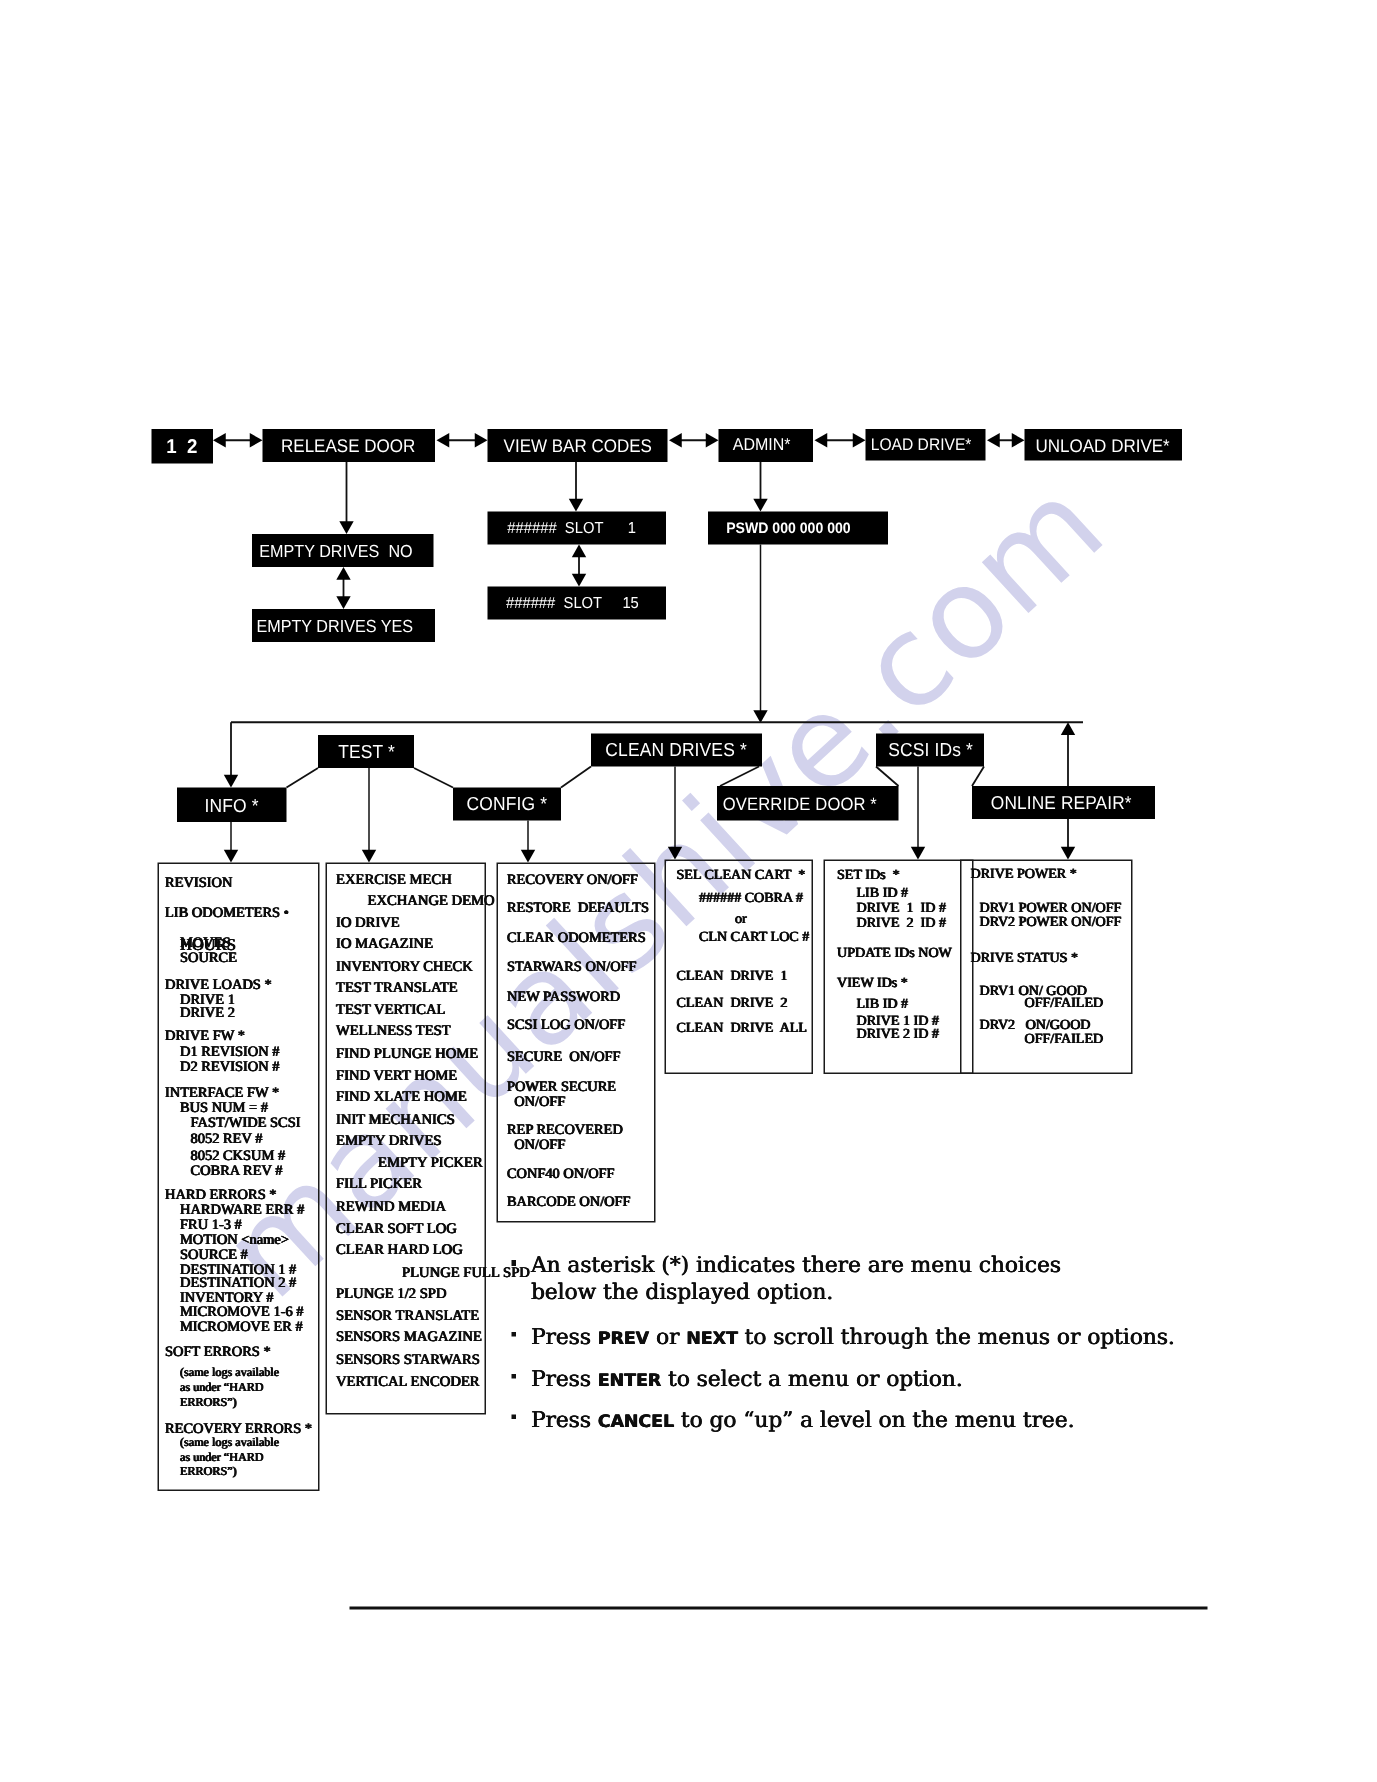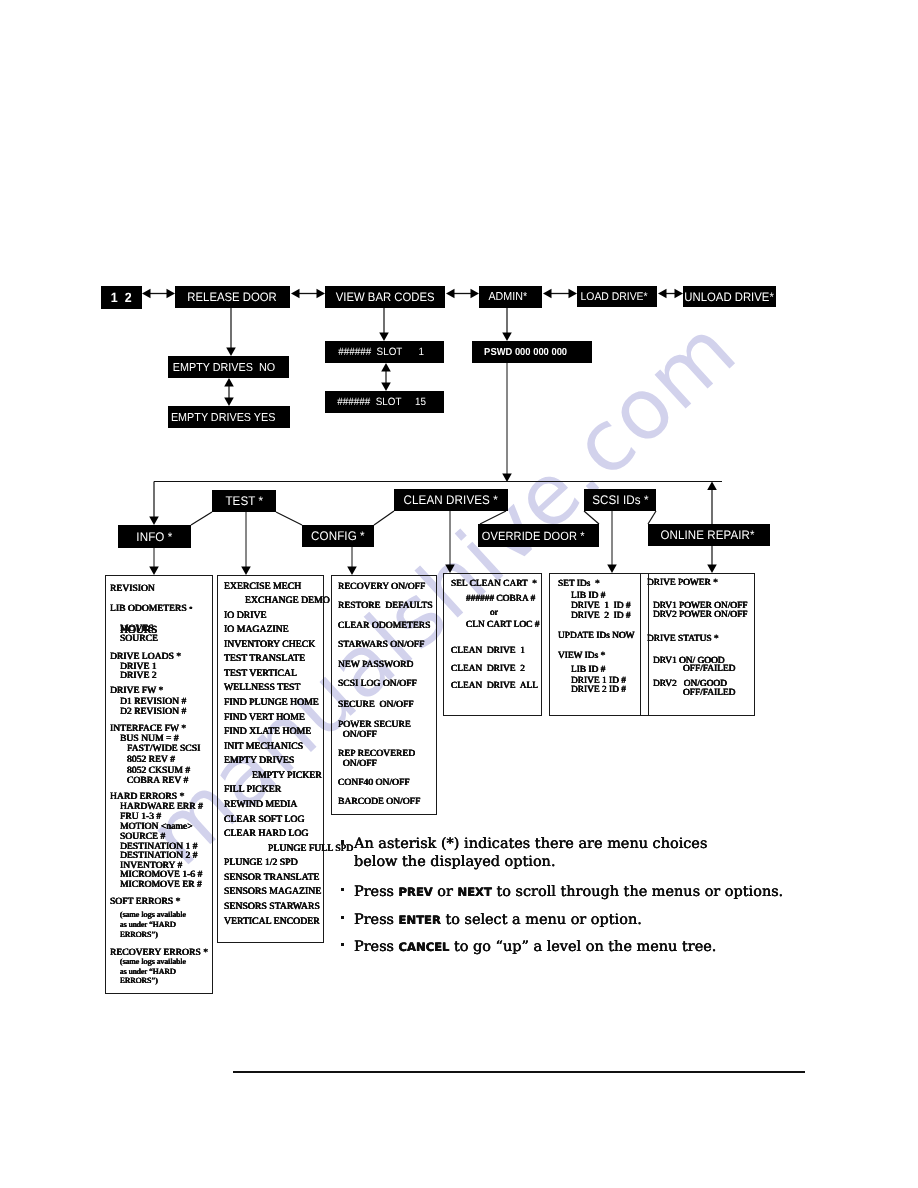--- a/index.html
+++ b/index.html
@@ -110,21 +110,21 @@
         <line x1="656" y1="511" x2="648" y2="524" stroke="#111" stroke-width="1.2"></line>
       </g>
   </svg>
 
   <div id="top-row">
       <div class="lcd" style="left: 101px; top: 286px; width: 41px; height: 23px; font-size: 13.4px; font-weight: 700;"><i>1  2</i></div>
       <div class="lcd" style="left: 175px; top: 286px; width: 115px; height: 22px; font-size: 12.2px; font-weight: 400;"><i>RELEASE DOOR</i></div>
       <div class="lcd" style="left: 325px; top: 286px; width: 120px; height: 22px; font-size: 12.2px; font-weight: 400;"><i>VIEW BAR CODES</i></div>
       <div class="lcd" style="left: 479px; top: 286px; width: 63px; height: 22px; font-size: 11.5px; font-weight: 400; box-sizing: border-box; padding-right: 6px;"><i>ADMIN*</i></div>
       <div class="lcd" style="left: 577px; top: 286px; width: 80px; height: 21px; font-size: 11.2px; font-weight: 400; box-sizing: border-box; padding-right: 6px;"><i>LOAD DRIVE*</i></div>
-      <div class="lcd" style="left: 683px; top: 286px; width: 93px; height: 21px; font-size: 12.2px; font-weight: 400;"><i>UNLOAD DRIVE*</i></div>
+      <div class="lcd" style="left: 683px; top: 286px; width: 105px; height: 21px; font-size: 12.2px; font-weight: 400;"><i>UNLOAD DRIVE*</i></div>
     </div>
 
   <div id="sub-boxes">
       <div class="lcd" style="left: 168px; top: 356px; width: 121px; height: 22px; font-size: 11.6px; font-weight: 400; box-sizing: border-box; padding-right: 10px;"><i>EMPTY DRIVES  NO</i></div>
       <div class="lcd" style="left: 168px; top: 406px; width: 122px; height: 22px; font-size: 11.6px; font-weight: 400; box-sizing: border-box; padding-right: 12px;"><i>EMPTY DRIVES YES</i></div>
       <div class="lcd" style="left: 325px; top: 341px; width: 119px; height: 22px; font-size: 10.6px; font-weight: 400; box-sizing: border-box; padding-right: 6px;"><i>######  SLOT      1</i></div>
       <div class="lcd" style="left: 325px; top: 391px; width: 119px; height: 22px; font-size: 10.6px; font-weight: 400; box-sizing: border-box; padding-right: 6px;"><i>######  SLOT     15</i></div>
       <div class="lcd" style="left: 472px; top: 341px; width: 120px; height: 22px; font-size: 10.1px; font-weight: 700; box-sizing: border-box; padding-right: 12px;"><i>PSWD 000 000 000</i></div>
     </div>
 

